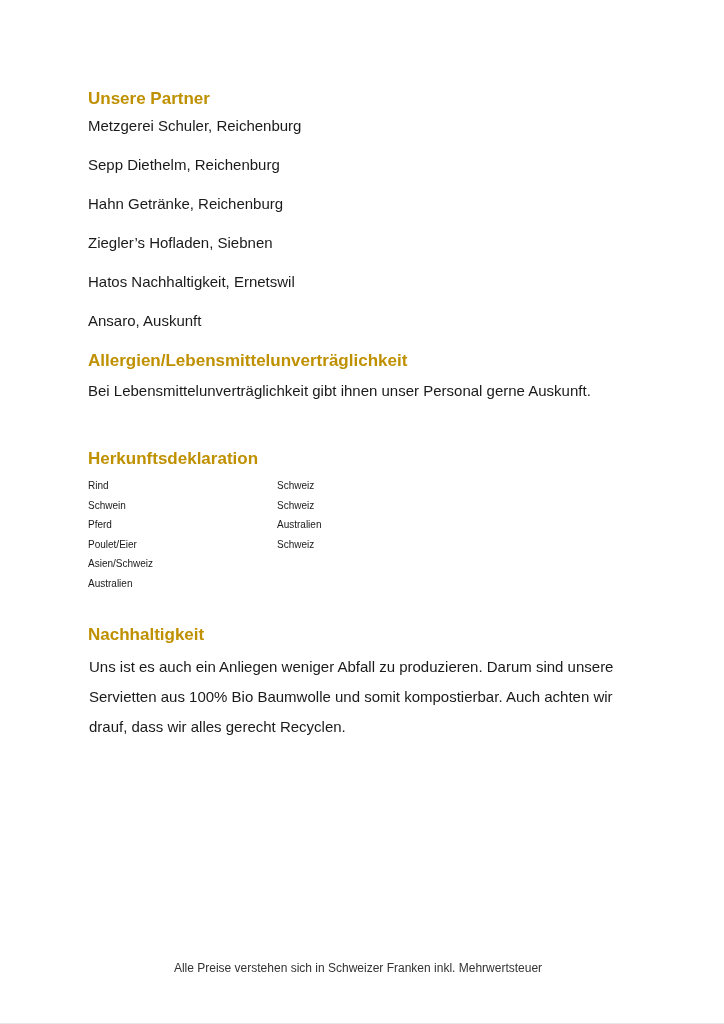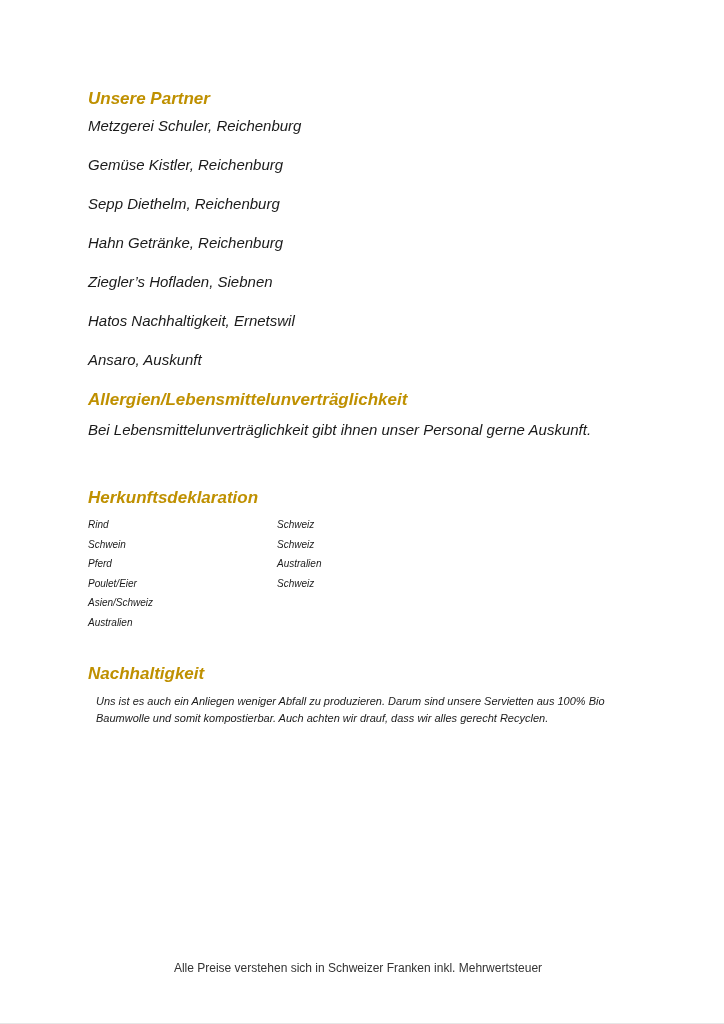--- a/index.html
+++ b/index.html
@@ -37,21 +37,20 @@
     margin: 0;
     padding: 0;
   }
   .partner-list li {
     font-size: 15px;
     line-height: 20px;
     margin: 0 0 19px 0;
   }
   .section {
     margin: 0;
-    font-style: italic;
   }
   .section.allergies {
     margin-top: 16px;
   }
   .body-text {
     font-size: 15px;
     line-height: 25px;
     margin: 0;
     max-width: 560px;
   }
@@ -64,23 +63,23 @@
   .origin-row {
     display: grid;
     grid-template-columns: 189px auto;
     font-size: 10px;
     line-height: 19.6px;
   }
   .section.sustainability {
     margin-top: 30px;
   }
   .sustain-text {
-    font-size: 11px;
-    line-height: 17px;
-    margin: 8px;
+    font-size: 15px;
+    line-height: 30px;
+    margin: 1px;
     max-width: 560px;
   }
   .footer {
     position: absolute;
     left: 0;
     right: 8px;
     bottom: 48px;
     text-align: center;
     font-size: 12px;
     color: #333333;
@@ -89,21 +88,20 @@
 </head>
 <body>
 
 <div class="page">
   <div class="content">
 
     <div class="section partners">
       <h2 class="section-title">Unsere Partner</h2>
       <ul class="partner-list">
         <li>Metzgerei Schuler, Reichenburg</li>
-        <li>Gemüse Kistler, Reichenburg</li>
         <li>Sepp Diethelm,  Reichenburg</li>
         <li>Hahn Getränke, Reichenburg</li>
         <li>Ziegler’s Hofladen, Siebnen</li>
         <li>Hatos Nachhaltigkeit, Ernetswil</li>
         <li>Ansaro, Auskunft</li>
       </ul>
     </div>
 
     <div class="section allergies">
       <h2 class="section-title">Allergien/Lebensmittelunverträglichkeit</h2>

